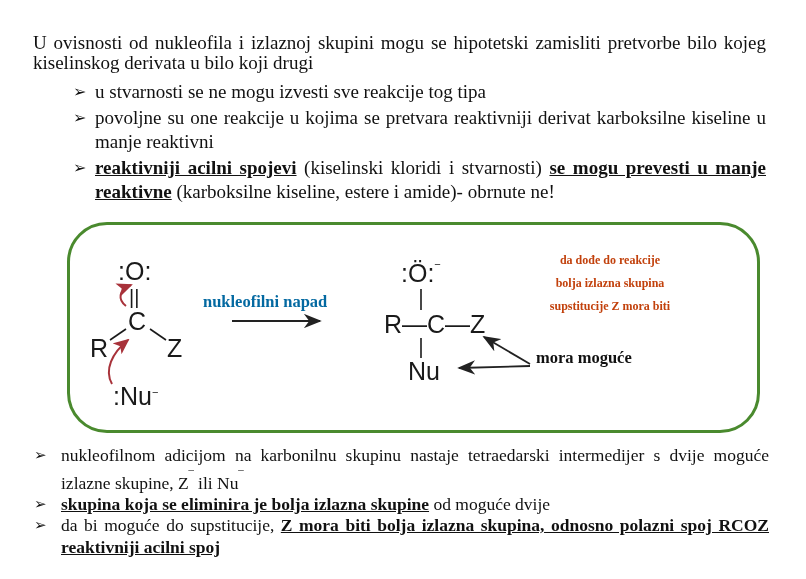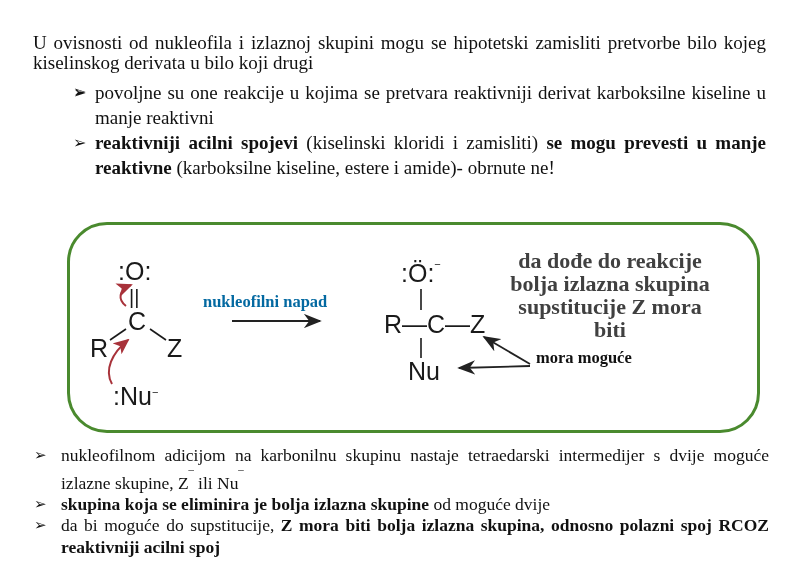--- a/index.html
+++ b/index.html
@@ -4,51 +4,52 @@
 <style>
   html, body { margin:0; padding:0; background:#ffffff; }
   body { width:806px; height:579px; position:relative; overflow:hidden;
          font-family:"Liberation Serif", serif; color:#111; }
   .intro { position:absolute; left:33px; top:33px; width:733px;
            font-size:19px; line-height:20px; text-align:justify; margin:0; }
   .sub-list { position:absolute; left:73px; top:80px; width:693px; margin:0; padding:0; list-style:none;
               font-size:19px; line-height:24.5px; }
   .sub-list li { position:relative; padding-left:22px; text-align:justify; margin:0 0 1px 0; }
   .sub-list li .mk { position:absolute; left:0; top:0; font-size:16px; }
-  .b { font-weight:bold; }
+  .b { font-weight:bold;text-decoration:underline; }
   .box { position:absolute; left:67px; top:222px; width:687px; height:205px;
          border:3px solid #4a8a2e; border-radius:40px; }
   .chem { position:absolute; font-family:"Liberation Sans", sans-serif; font-size:25px; color:#1a1a1a; line-height:1; }
   .green-note { position:absolute; left:510px; top:249px; width:200px; text-align:center;
-                font-weight:bold; font-size:22px; line-height:23px; color:#404040; }
+                font-weight:bold; font-size:12px; line-height:23px; color:#c2410c; }
   .label { position:absolute; font-weight:bold; font-size:16.5px; line-height:1; color:#0369a1; }
   .label2 { position:absolute; left:536px; top:346px; font-weight:bold; font-size:16.5px; line-height:24px; color:#111; }
   .bottom-list { position:absolute; left:34px; top:445px; width:735px; margin:0; padding:0; list-style:none;
                  font-size:17.5px; line-height:21.5px; }
   .bottom-list li { position:relative; padding-left:27px; text-align:justify; }
   .bottom-list li .mk { position:absolute; left:0; top:0; font-size:15px; }
   svg.overlay { position:absolute; left:0; top:0; }
   sup.neg { font-size:11px; vertical-align:9px; }
 </style>
 </head>
 <body>
 
 <p class="intro">U ovisnosti od nukleofila i izlaznoj skupini mogu se hipotetski zamisliti pretvorbe bilo kojeg kiselinskog derivata u bilo koji drugi</p>
 
 <ul class="sub-list">
   <li>
     <span class="mk">➢</span>
+    <span>u stvarnosti se ne mogu izvesti sve reakcije tog tipa</span>
   </li>
   <li>
     <span class="mk">➢</span>
     <span>povoljne su one reakcije u kojima se pretvara reaktivniji derivat karboksilne kiseline u manje reaktivni</span>
   </li>
   <li>
     <span class="mk">➢</span>
-    <span class="b">reaktivniji acilni spojevi</span><span> (kiselinski kloridi i zamisliti) </span><span class="b">se mogu prevesti u manje reaktivne</span><span> (karboksilne kiseline, estere i amide)- obrnute ne!</span>
+    <span class="b">reaktivniji acilni spojevi</span><span> (kiselinski kloridi i stvarnosti) </span><span class="b">se mogu prevesti u manje reaktivne</span><span> (karboksilne kiseline, estere i amide)- obrnute ne!</span>
   </li>
 </ul>
 
 <div class="box"></div>
 
 <div class="chem" style="left:118px;top:259px;">:O:</div>
 <div class="chem" style="left:129px;top:287px;font-size:20px;">||</div>
 <div class="chem" style="left:128px;top:309px;">C</div>
 <div class="chem" style="left:90px;top:336px;">R</div>
 <div class="chem" style="left:167px;top:336px;">Z</div>

